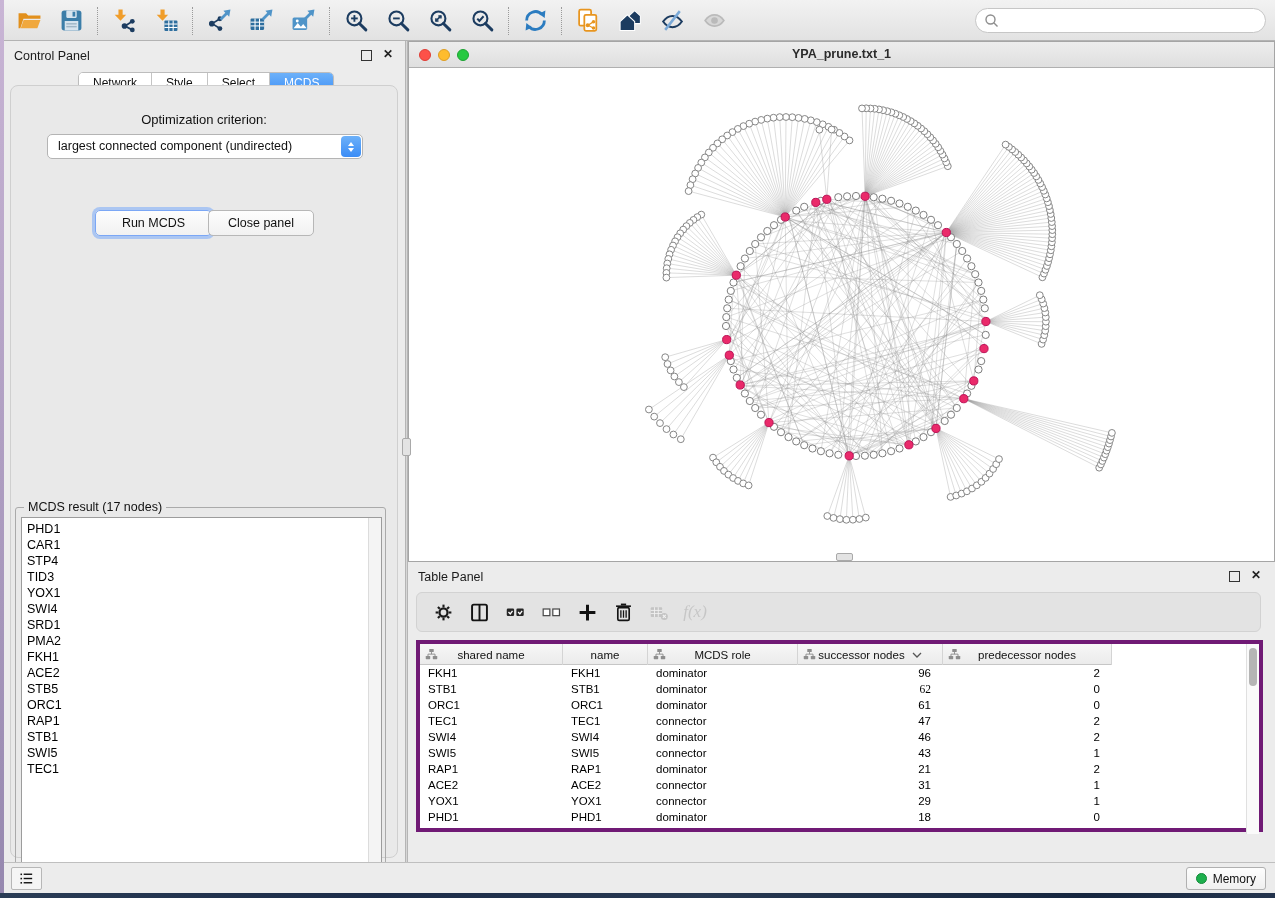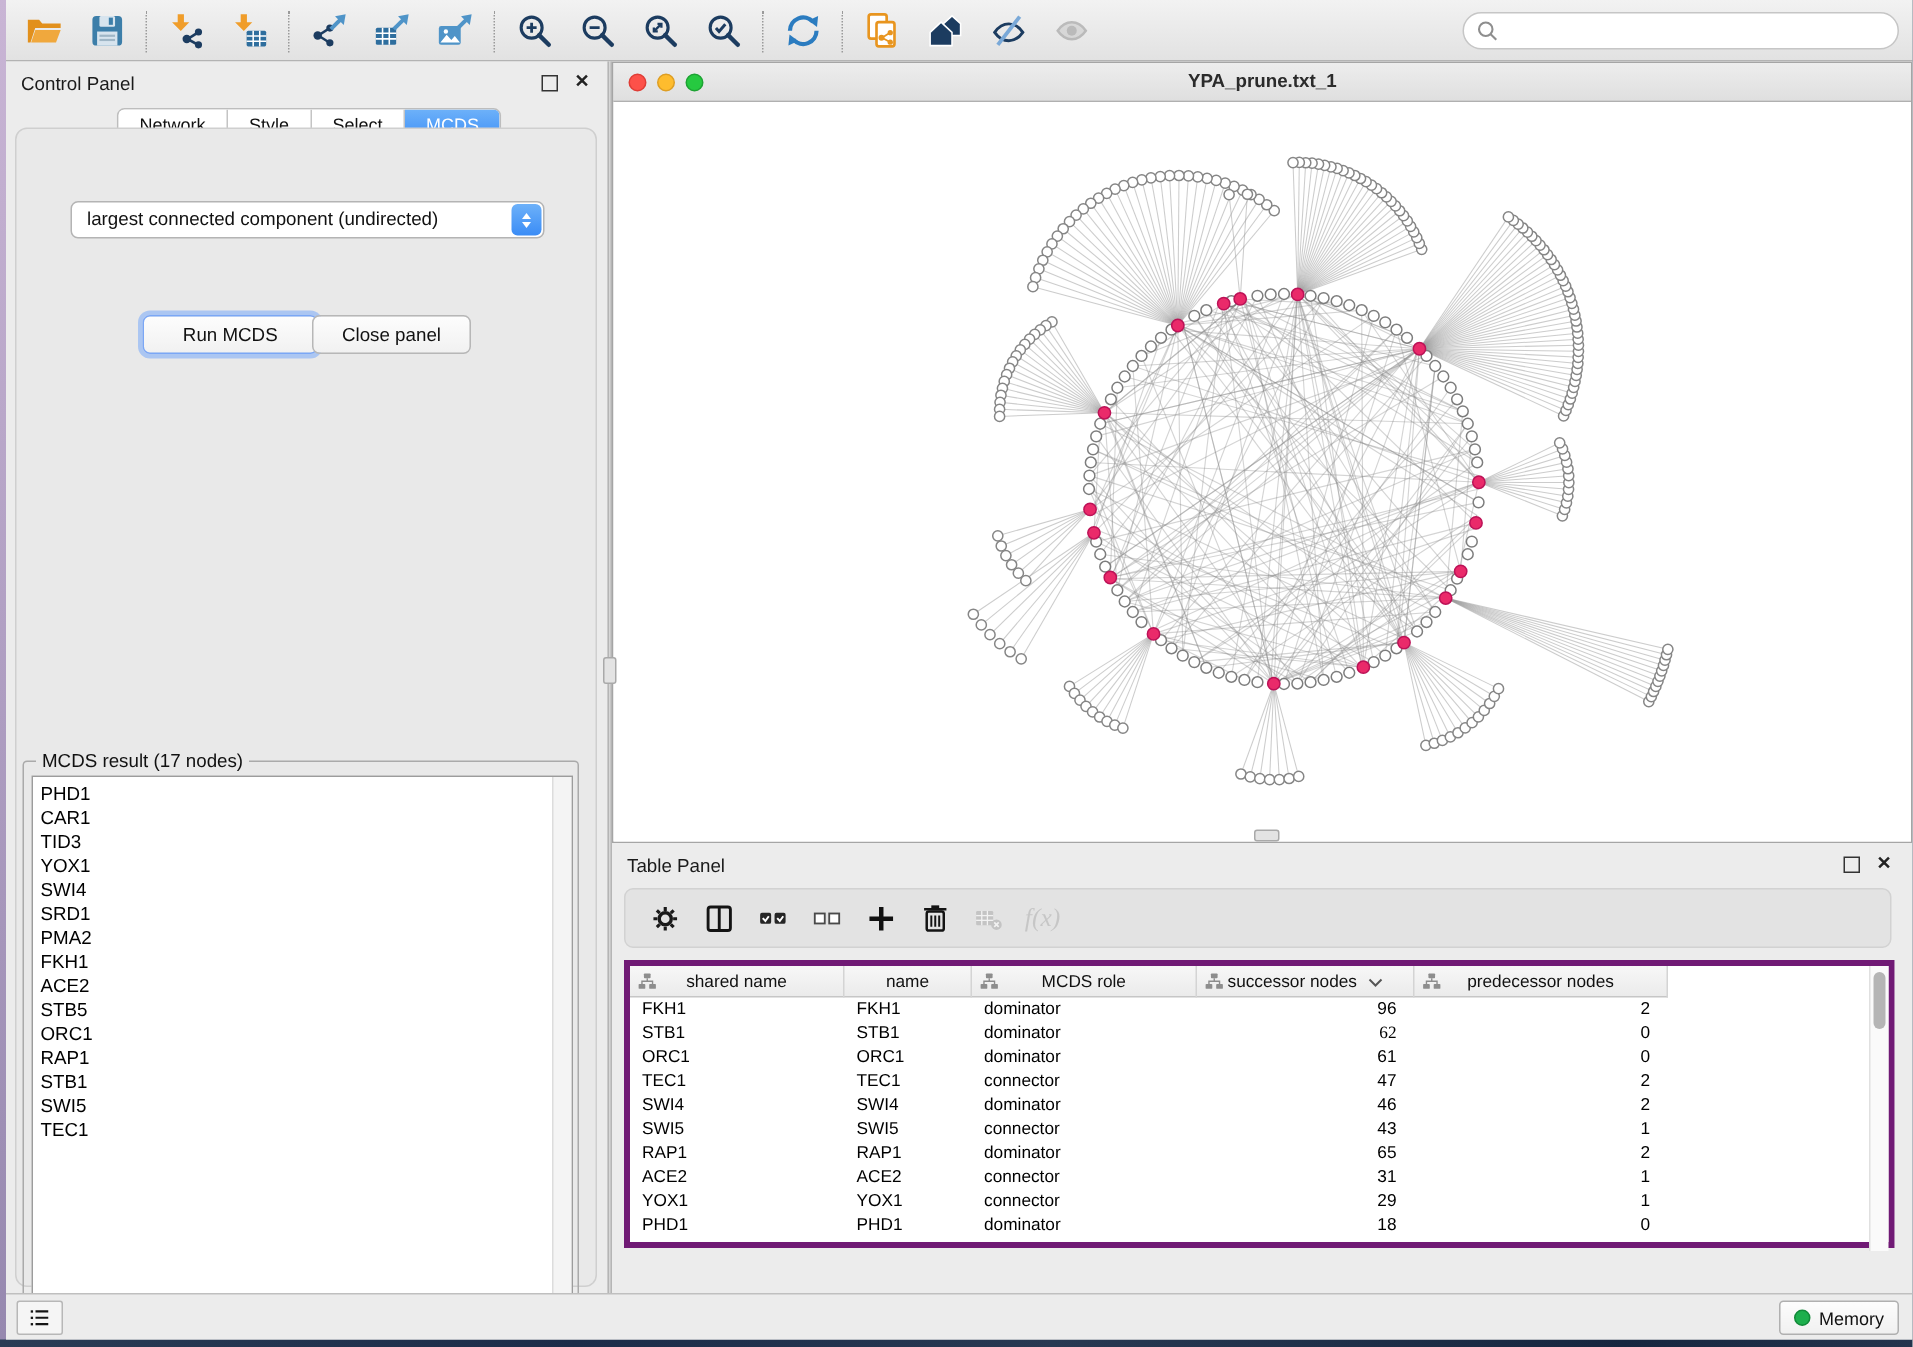--- a/index.html
+++ b/index.html
@@ -268,35 +268,37 @@
     <div class="panel-title">Control Panel</div>
     <div class="win-mini" id="cp-float"></div>
     <div class="win-close" id="cp-close">✕</div>
     <div class="seg-tabs" id="cp-tabs">
         <div class="seg-tab">Network</div>
         <div class="seg-tab">Style</div>
         <div class="seg-tab">Select</div>
         <div class="seg-tab active">MCDS</div>
       </div>
     <div id="cp-body">
+      <div id="opt-label">Optimization criterion:</div>
       <div id="criterion">
         <span>largest connected component (undirected)</span>
         <span id="criterion-stepper">
             <span class="tri-up"></span>
             <span class="tri-down"></span>
           </span>
       </div>
       <button class="cp-btn" id="run-btn">Run MCDS</button>
       <button class="cp-btn" id="close-btn">Close panel</button>
       <div id="mcds-group">
         <div id="mcds-legend">MCDS result (17 nodes)</div>
         <div id="mcds-list">
           <div id="mcds-items" style="padding-top: 3px;">
               <div class="mcds-item">PHD1</div>
               <div class="mcds-item">CAR1</div>
+              <div class="mcds-item">STP4</div>
               <div class="mcds-item">TID3</div>
               <div class="mcds-item">YOX1</div>
               <div class="mcds-item">SWI4</div>
               <div class="mcds-item">SRD1</div>
               <div class="mcds-item">PMA2</div>
               <div class="mcds-item">FKH1</div>
               <div class="mcds-item">ACE2</div>
               <div class="mcds-item">STB5</div>
               <div class="mcds-item">ORC1</div>
               <div class="mcds-item">RAP1</div>
@@ -1131,21 +1133,21 @@
             <div class="ncell txt" style="width: 143px;">SWI5</div>
             <div class="ncell txt" style="width: 85px;">SWI5</div>
             <div class="ncell txt" style="width: 150px;">connector</div>
             <div class="ncell num" style="width: 145px;">43</div>
             <div class="ncell num" style="width: 169px;">1</div>
           </div>
           <div class="nt-row">
             <div class="ncell txt" style="width: 143px;">RAP1</div>
             <div class="ncell txt" style="width: 85px;">RAP1</div>
             <div class="ncell txt" style="width: 150px;">dominator</div>
-            <div class="ncell num" style="width: 145px;">65</div>
+            <div class="ncell num" style="width: 145px;">21</div>
             <div class="ncell num" style="width: 169px;">2</div>
           </div>
           <div class="nt-row">
             <div class="ncell txt" style="width: 143px;">ACE2</div>
             <div class="ncell txt" style="width: 85px;">ACE2</div>
             <div class="ncell txt" style="width: 150px;">connector</div>
             <div class="ncell num" style="width: 145px;">31</div>
             <div class="ncell num" style="width: 169px;">1</div>
           </div>
           <div class="nt-row">

